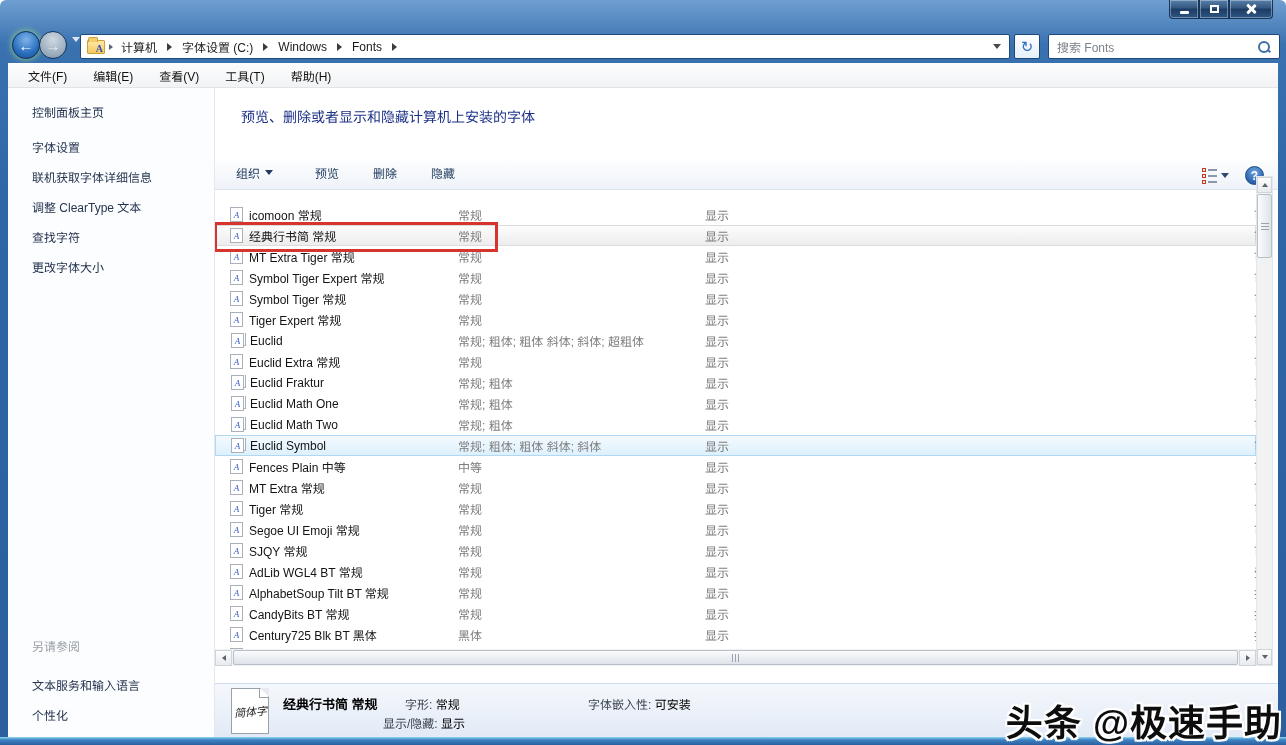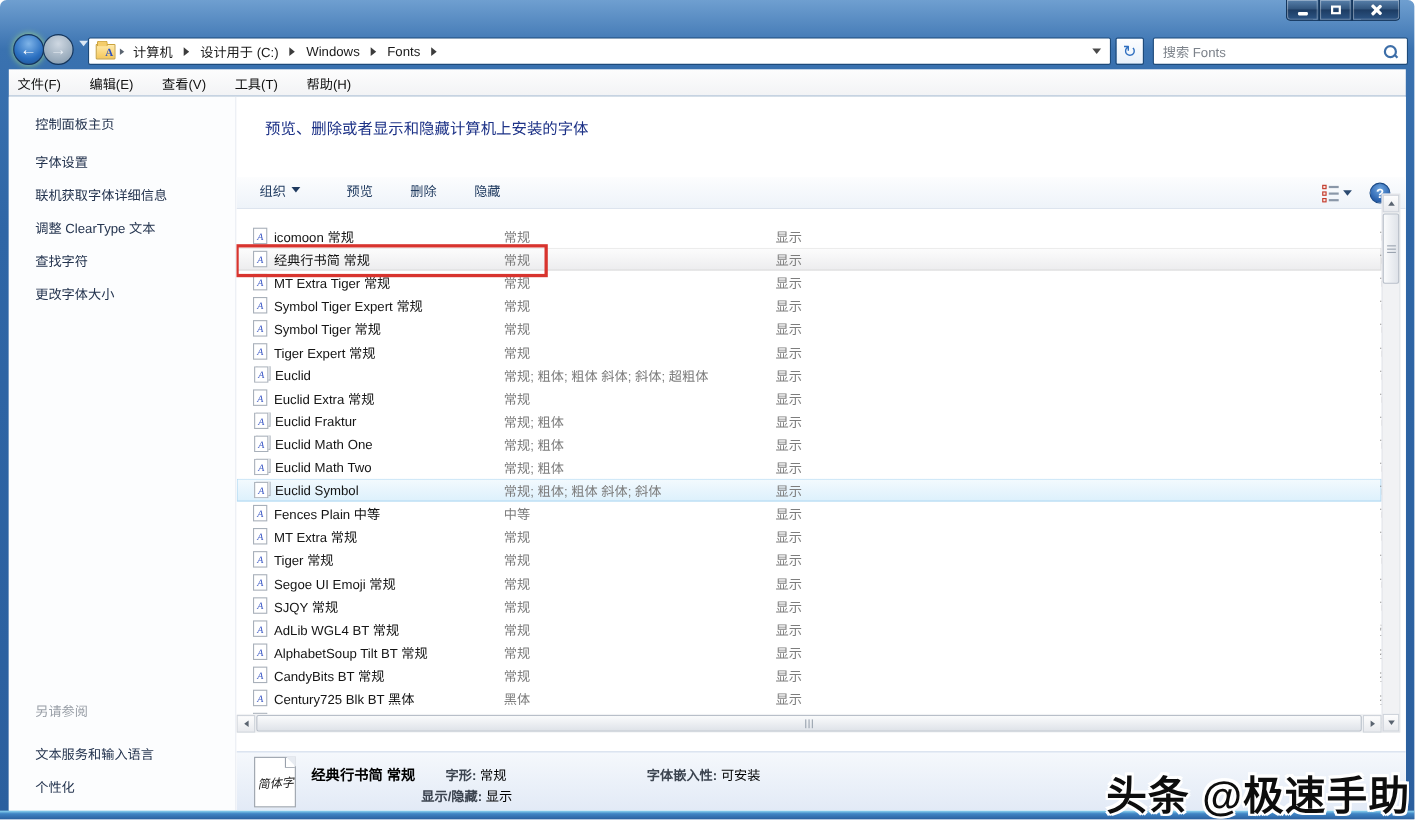--- a/index.html
+++ b/index.html
@@ -57,21 +57,21 @@
   .search-box { position:absolute; left:1040px; top:4px; width:232px; height:25px;
     background:#fff; border:1px solid #1d4a7a; border-radius:2px; display:flex; align-items:center; padding:0 8px; }
   .search-ph { color:#7c828a; flex:1; }
   .mag { position:relative; width:14px; height:14px; }
   .mag::before { content:""; position:absolute; left:1px; top:1px; width:8px; height:8px; border:2px solid #3d6ea8; border-radius:50%; }
   .mag::after { content:""; position:absolute; left:10px; top:10px; width:4px; height:2px; background:#3d6ea8; transform:rotate(45deg); }
 
   
   .menubar { position:absolute; top:63px; left:8px; right:8px; height:25px;
     background:linear-gradient(180deg,#fdfdfd,#f2f3f5); border-bottom:1px solid #e2e4e8;
-    display:flex; align-items:center; padding-left:8px; }
+    display:flex; align-items:center; padding-left:20px; }
   .menu-item { margin-right:26px; color:#111; cursor:pointer; }
 
   
   .main { position:absolute; top:88px; left:8px; right:8px; bottom:8px; background:#fff; display:flex; }
   .sidebar { width:207px; background:#fcfdfe; border-right:1px solid #e3e8ef; position:relative; }
   .side-home { position:absolute; top:15px; left:24px; color:#24344f; cursor:pointer; }
   .side-tasks { position:absolute; top:50px; left:24px; display:flex; flex-direction:column; gap:13px; }
   .side-task { color:#24344f; cursor:pointer; }
   .side-bottom { position:absolute; bottom:14px; left:24px; display:flex; flex-direction:column; gap:22px; }
   .side-seealso { color:#9aa0a8; }
@@ -143,21 +143,21 @@
     background:linear-gradient(180deg,#f5f8fc,#e2eaf6); border-top:1px solid #cdd9ea; }
   .detail-icon { position:absolute; left:16px; top:4px; width:38px; height:46px; background:#fff;
     border:1px solid #99a1ab; display:flex; align-items:center; justify-content:center; }
   .detail-icon::after { content:""; position:absolute; top:-1px; right:-1px;
     border-left:9px solid transparent; border-top:9px solid #e7ebf1;
     box-shadow:-1px 1px 0 #99a1ab; }
   .detail-icon span { font-family:"DejaVu Serif","Liberation Serif",serif; font-style:italic; font-size:11px; color:#222; transform:rotate(-4deg); }
   .d-name { position:absolute; left:68px; top:10px; font-weight:bold; font-size:13px; color:#000; }
   .d-pair { position:absolute; white-space:nowrap; }
   .d-style { left:190px; top:11px; } .d-show { left:168px; top:30px; } .d-embed { left:373px; top:11px; }
-  .d-label { color:#3c4450;font-weight:bold; } .d-value { color:#000; }
+  .d-label { color:#3c4450; } .d-value { color:#000; }
 
   
   .bottom-frame { position:absolute; left:0; right:0; bottom:0; height:8px;
     background:linear-gradient(180deg,#8fd8f2 0%,#3f84c4 35%,#2a5f9e 100%); }
   .watermark { position:absolute; right:4px; bottom:-2px; z-index:50;
     font-size:37px; font-weight:bold; color:#0d0d0d; letter-spacing:1px;
     text-shadow:-2px -2px 0 #fff, 2px -2px 0 #fff, -2px 2px 0 #fff, 2px 2px 0 #fff, 0 -2px 0 #fff, 0 2px 0 #fff, -2px 0 0 #fff, 2px 0 0 #fff; }
 </style>
 </head>
 <body>
@@ -188,21 +188,21 @@
           <span>A</span>
         </span>
       <span class="tri-lf-s" style="transform:rotate(180deg); margin-right:2px;"></span>
       <span style="display:flex;align-items:center;">
 
       <span class="crumb">
             <span class="crumb-label">计算机</span>
             <span class="crumb-sep"></span>
           </span>
           <span class="crumb">
-            <span class="crumb-label">设计用于 (C:)</span>
+            <span class="crumb-label">字体设置 (C:)</span>
             <span class="crumb-sep"></span>
           </span>
           <span class="crumb">
             <span class="crumb-label">Windows</span>
             <span class="crumb-sep"></span>
           </span>
           <span class="crumb">
             <span class="crumb-label">Fonts</span>
             <span class="crumb-sep"></span>
           </span>

